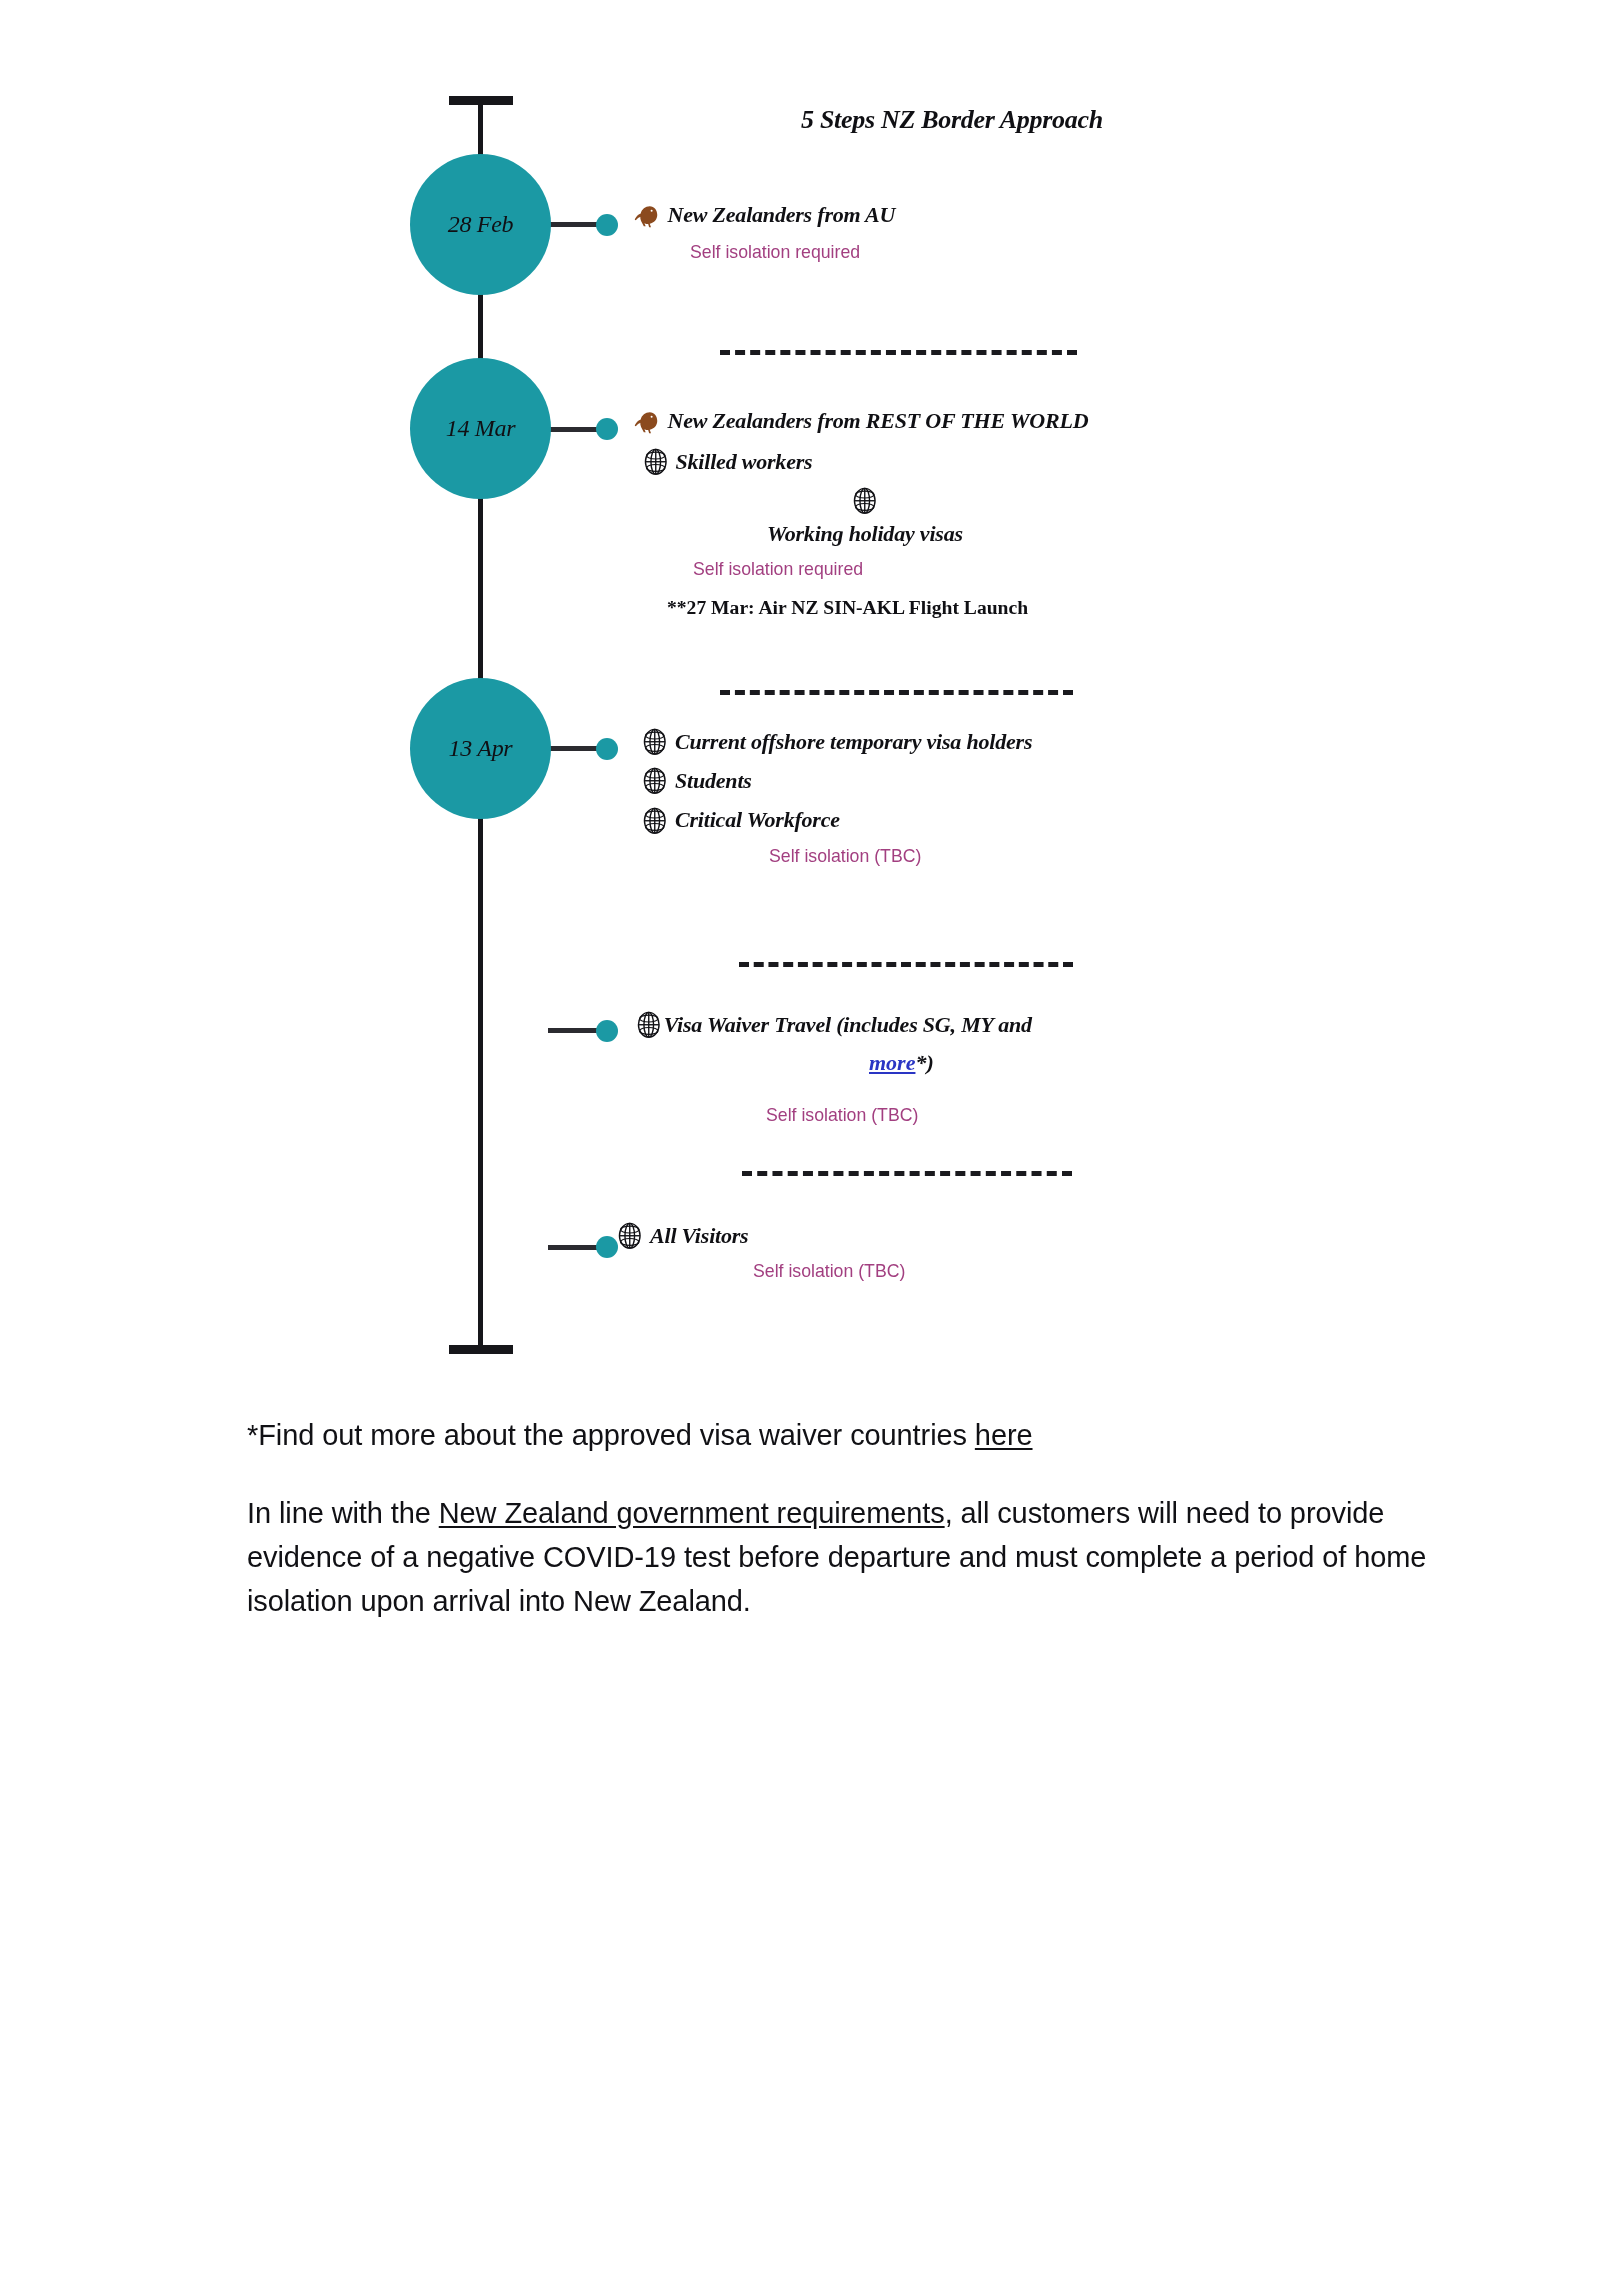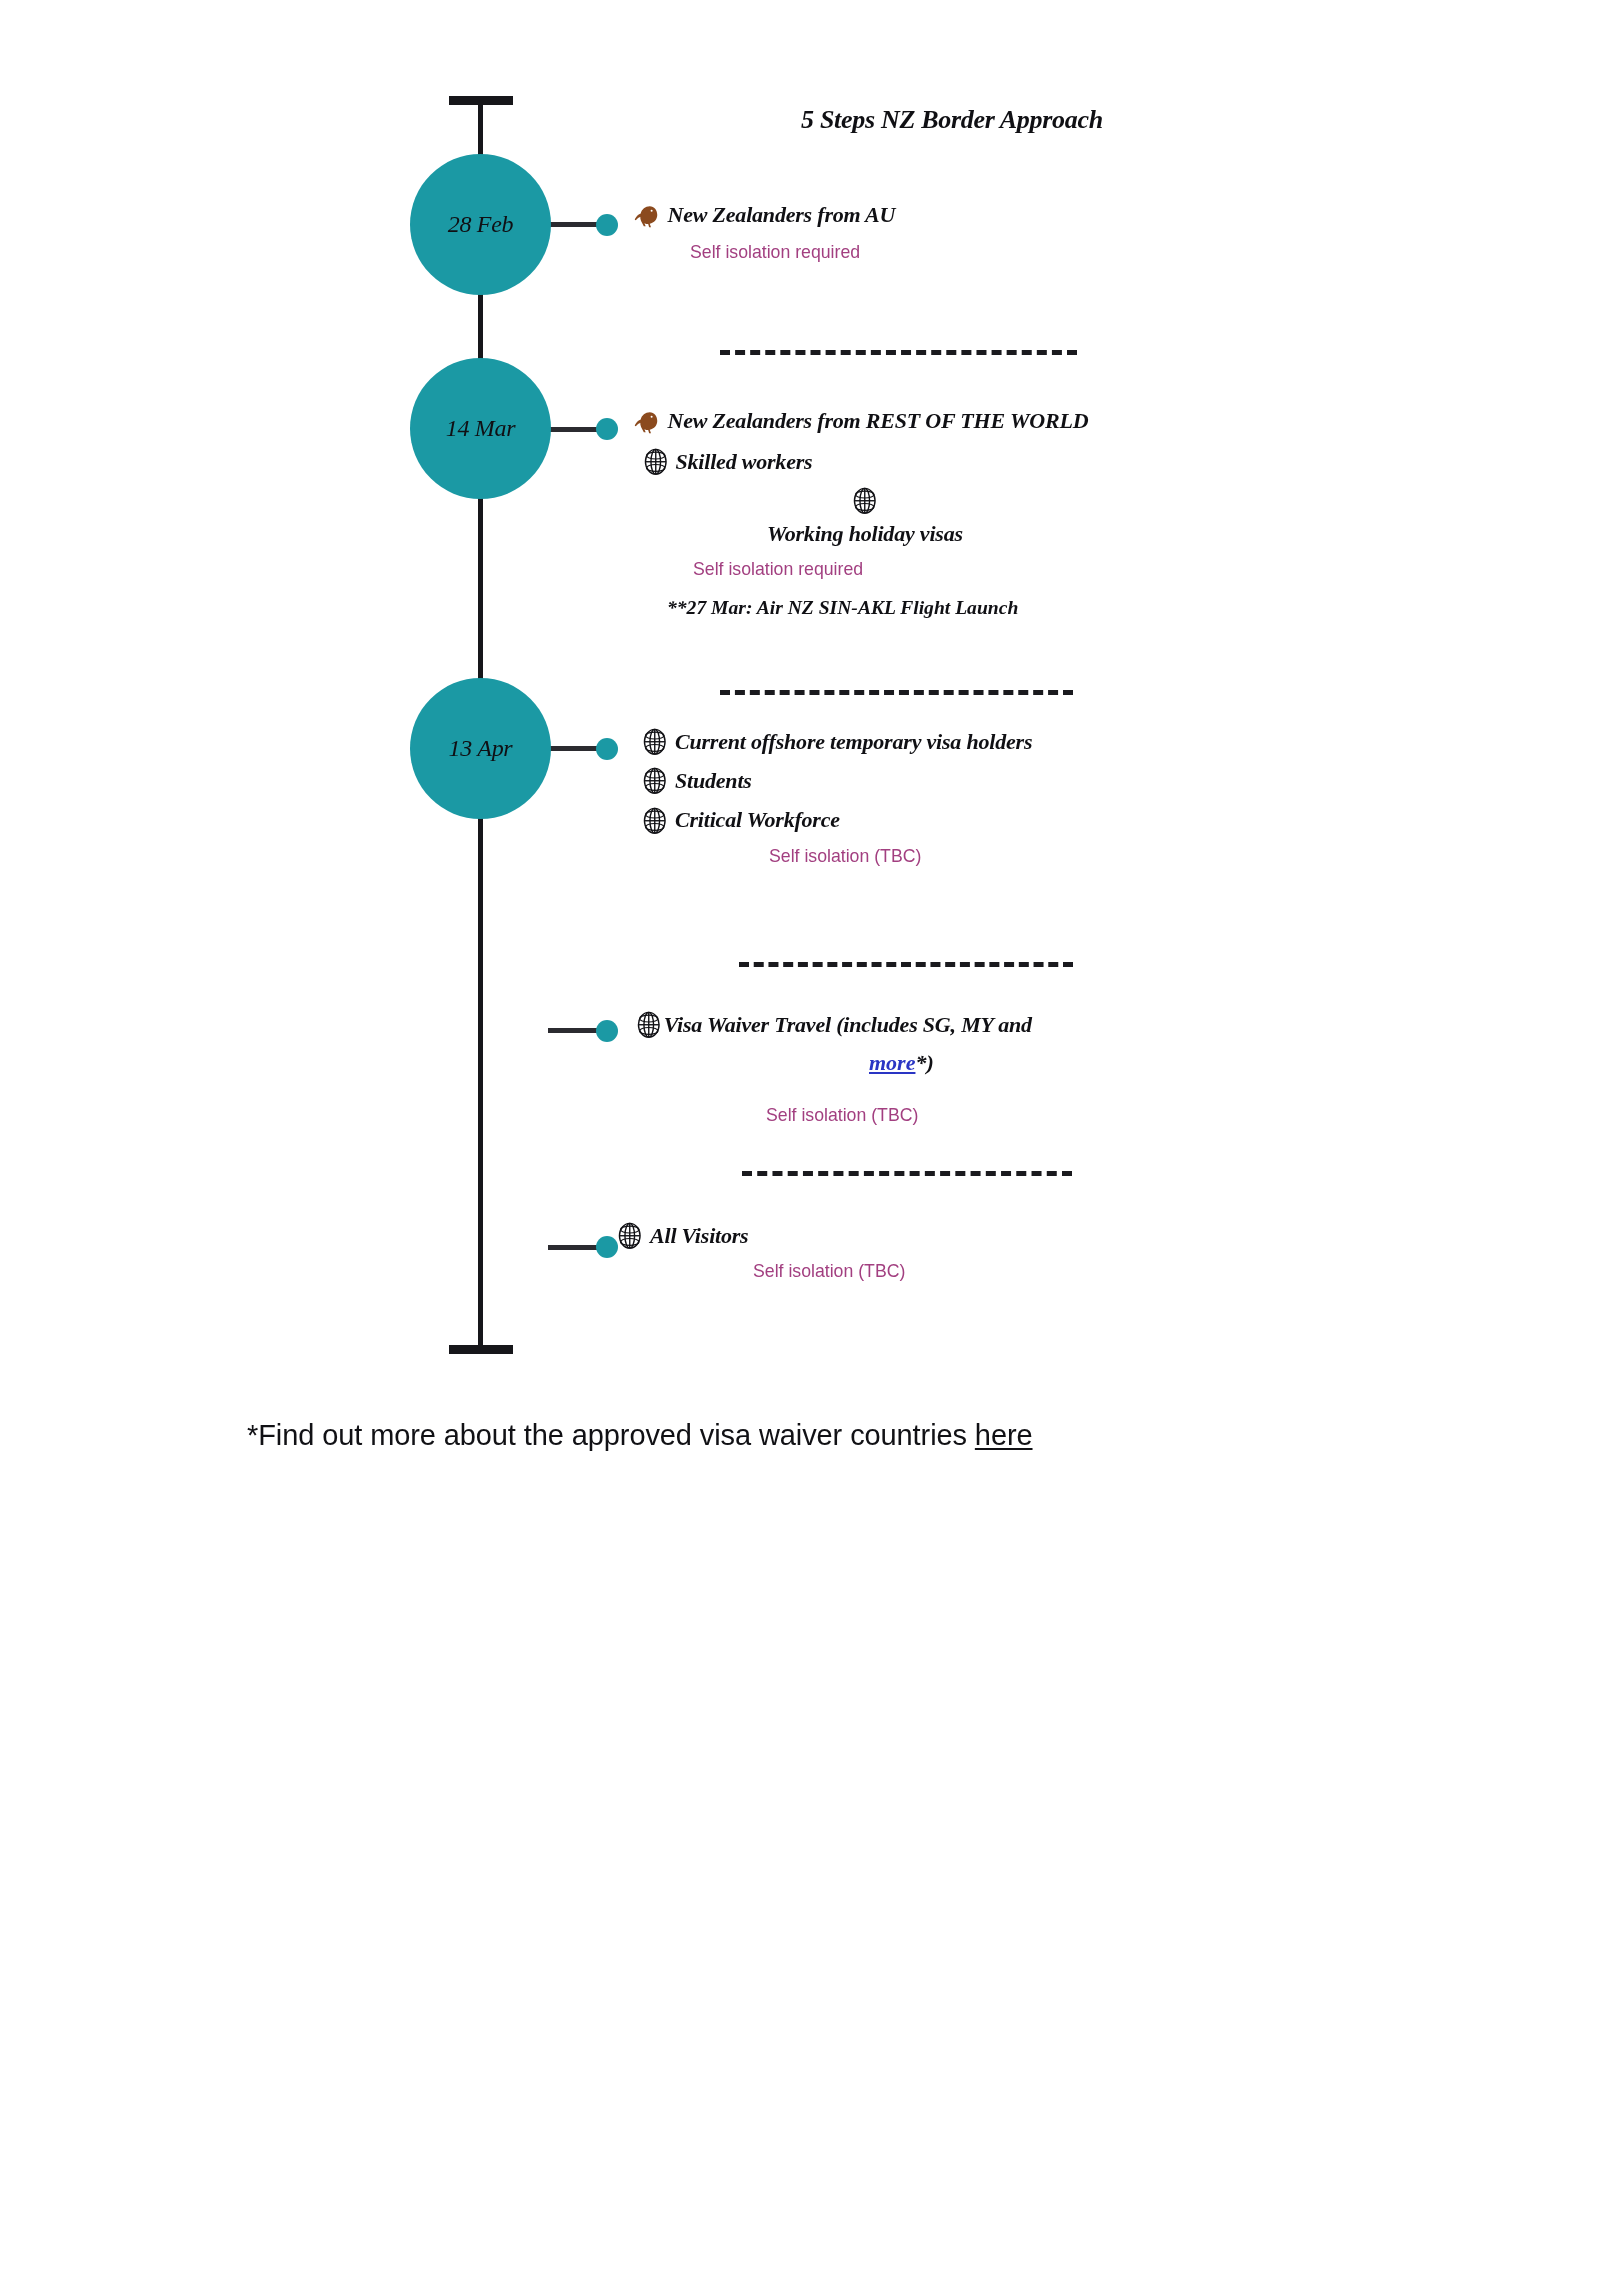--- a/index.html
+++ b/index.html
@@ -122,21 +122,20 @@
     font-size: 17.7px;
     color: #a23f80;
     letter-spacing: 0px;
     white-space: nowrap;
   }
 
   
   .flight-note {
     font-family: "Liberation Serif", serif;
     font-weight: bold;
-    font-style: italic;
     font-size: 19.6px;
     color: #101014;
     white-space: nowrap;
   }
 
   
   .dash-sep {
     position: absolute;
     height: 0;
     border-top: 5.9px dashed #1a1a1e;
@@ -337,14 +336,15 @@
       <span class="entry-text">All Visitors</span>
     </div>
     <div class="iso-note" style="margin-left:137px; margin-top:10.5px;">Self isolation (TBC)</div>
   </div>
 
 </div>
 
 <div id="prose">
   <p class="prose-p"><span>*Find out more about the approved visa waiver countries </span><a class="prose-link" href="#">here</a></p>
 
+  <p class="prose-p"><span>In line with the </span><a class="prose-link" href="#">New Zealand government requirements</a><span>, all customers will need to provide evidence of a negative COVID-19 test before departure and must complete a period of home isolation upon arrival into New Zealand.</span></p>
 </div>
 
 
 </body></html>

